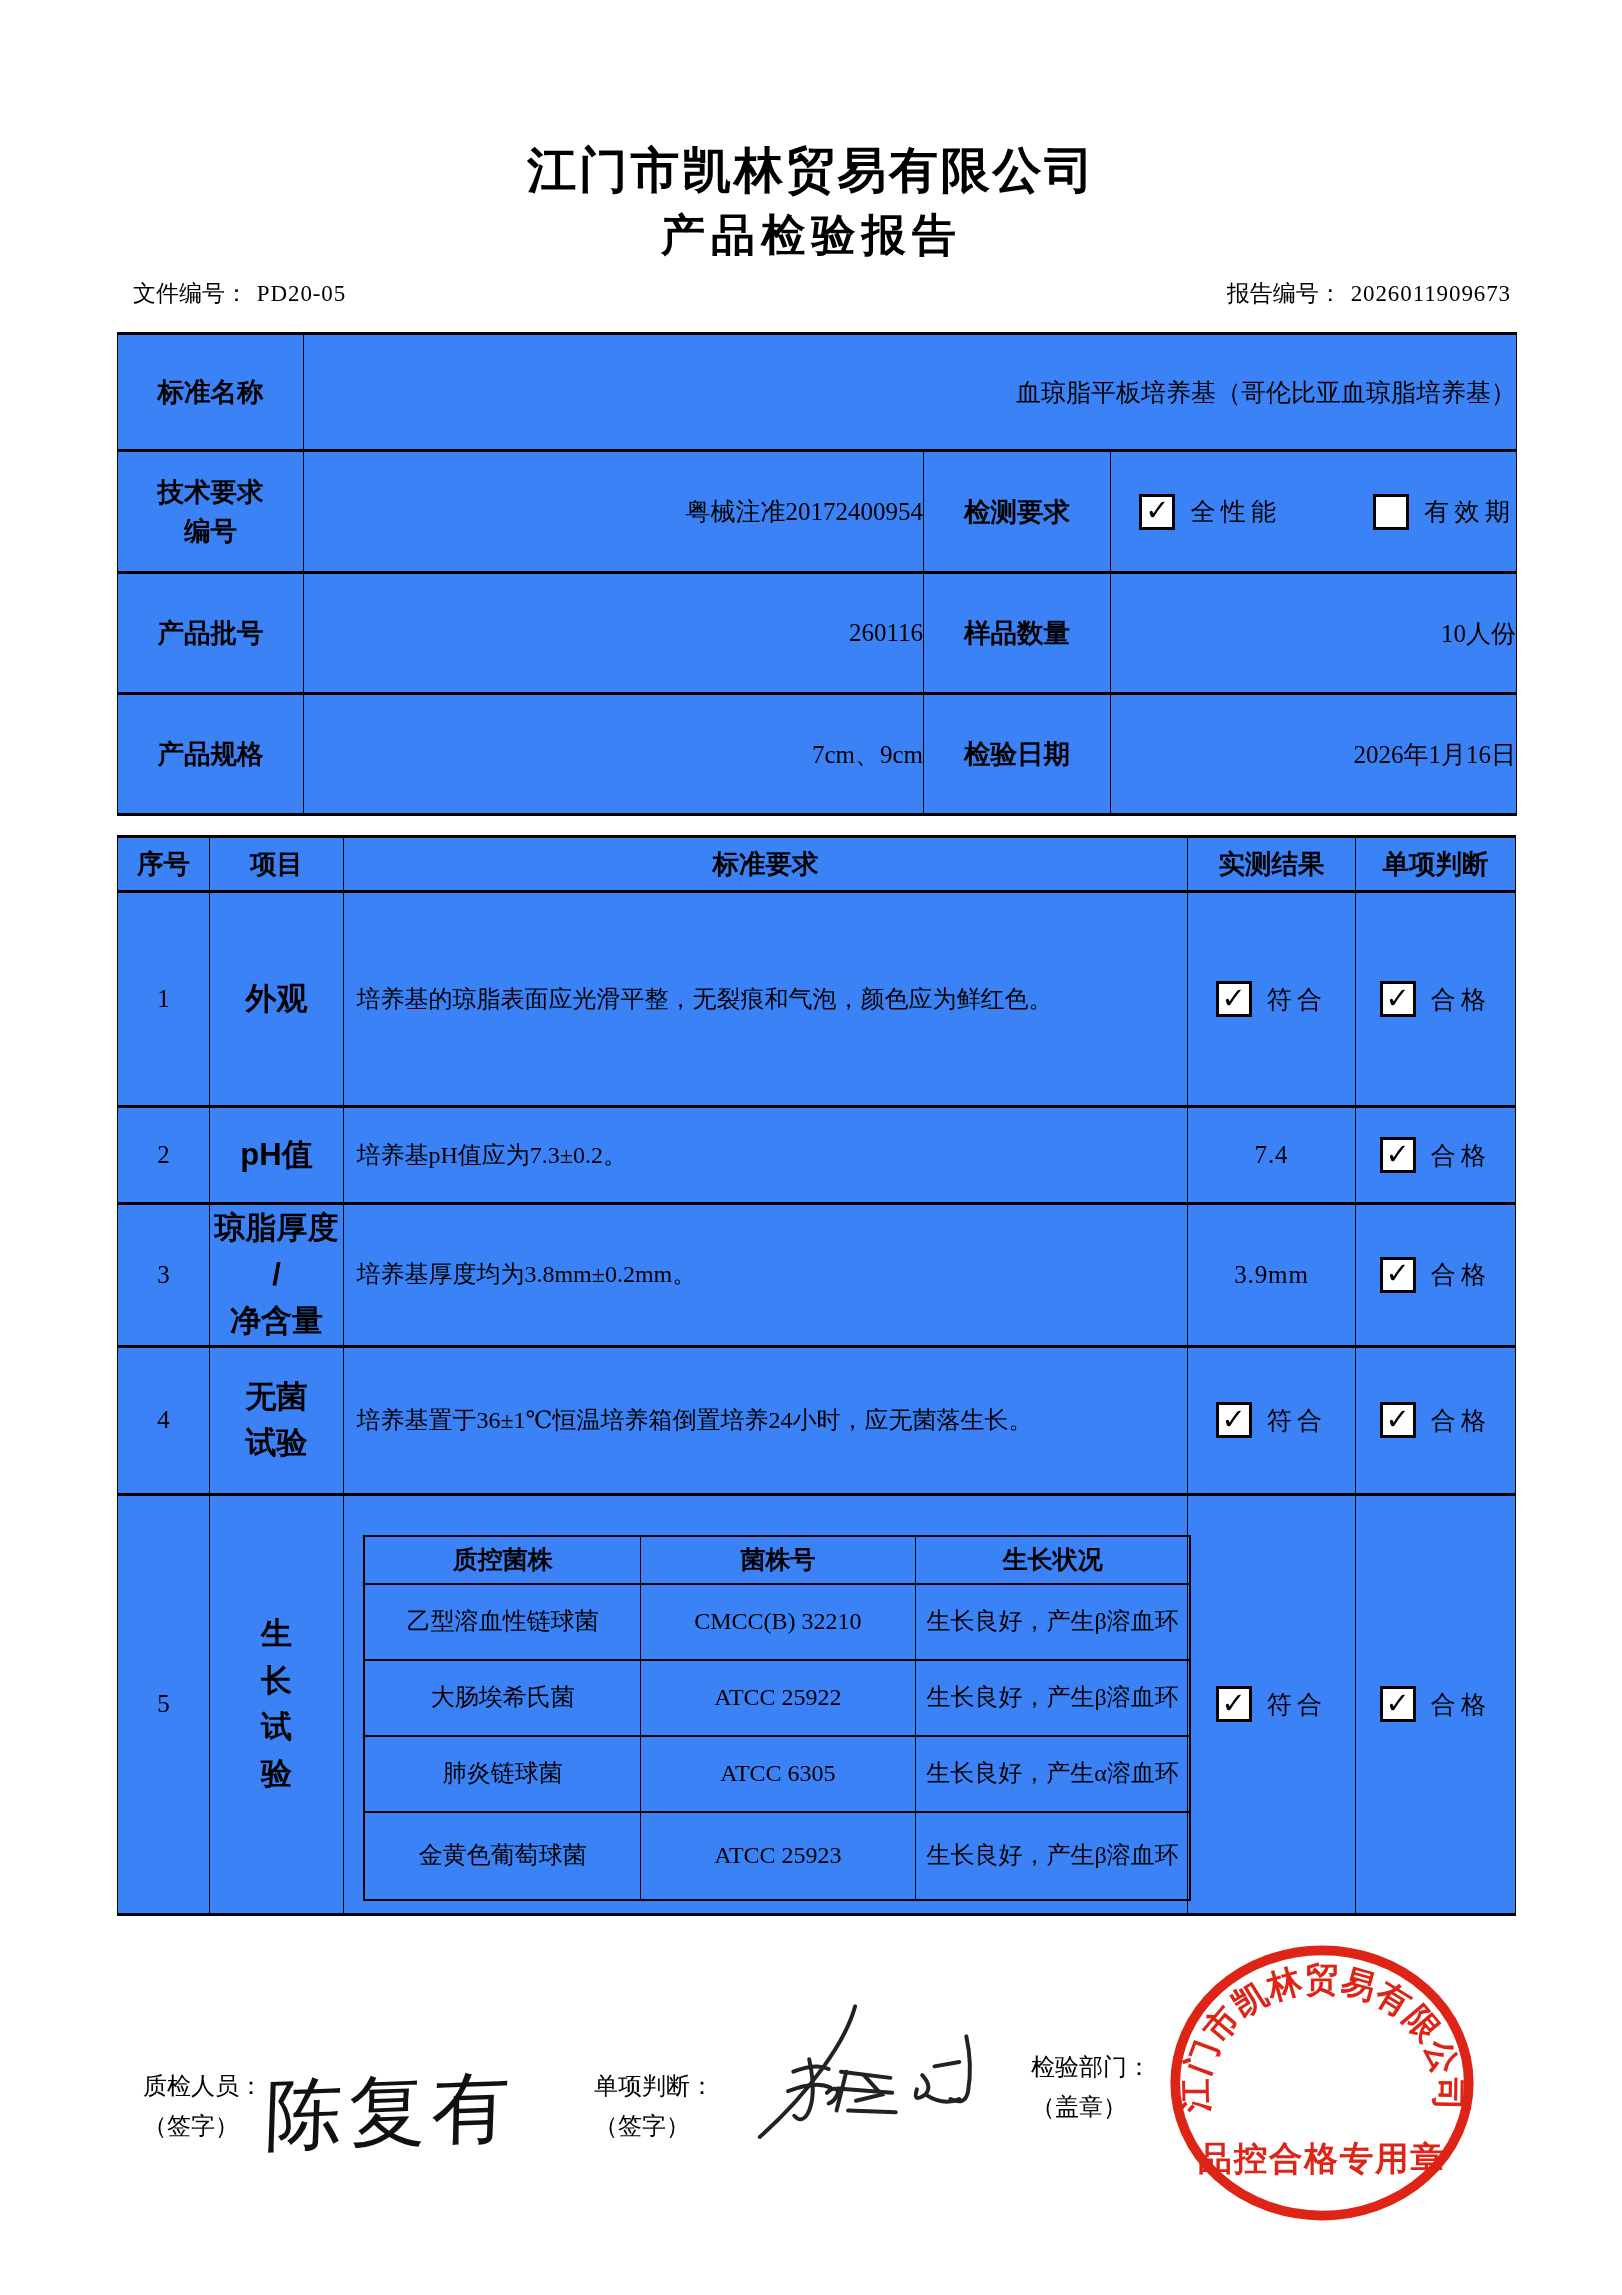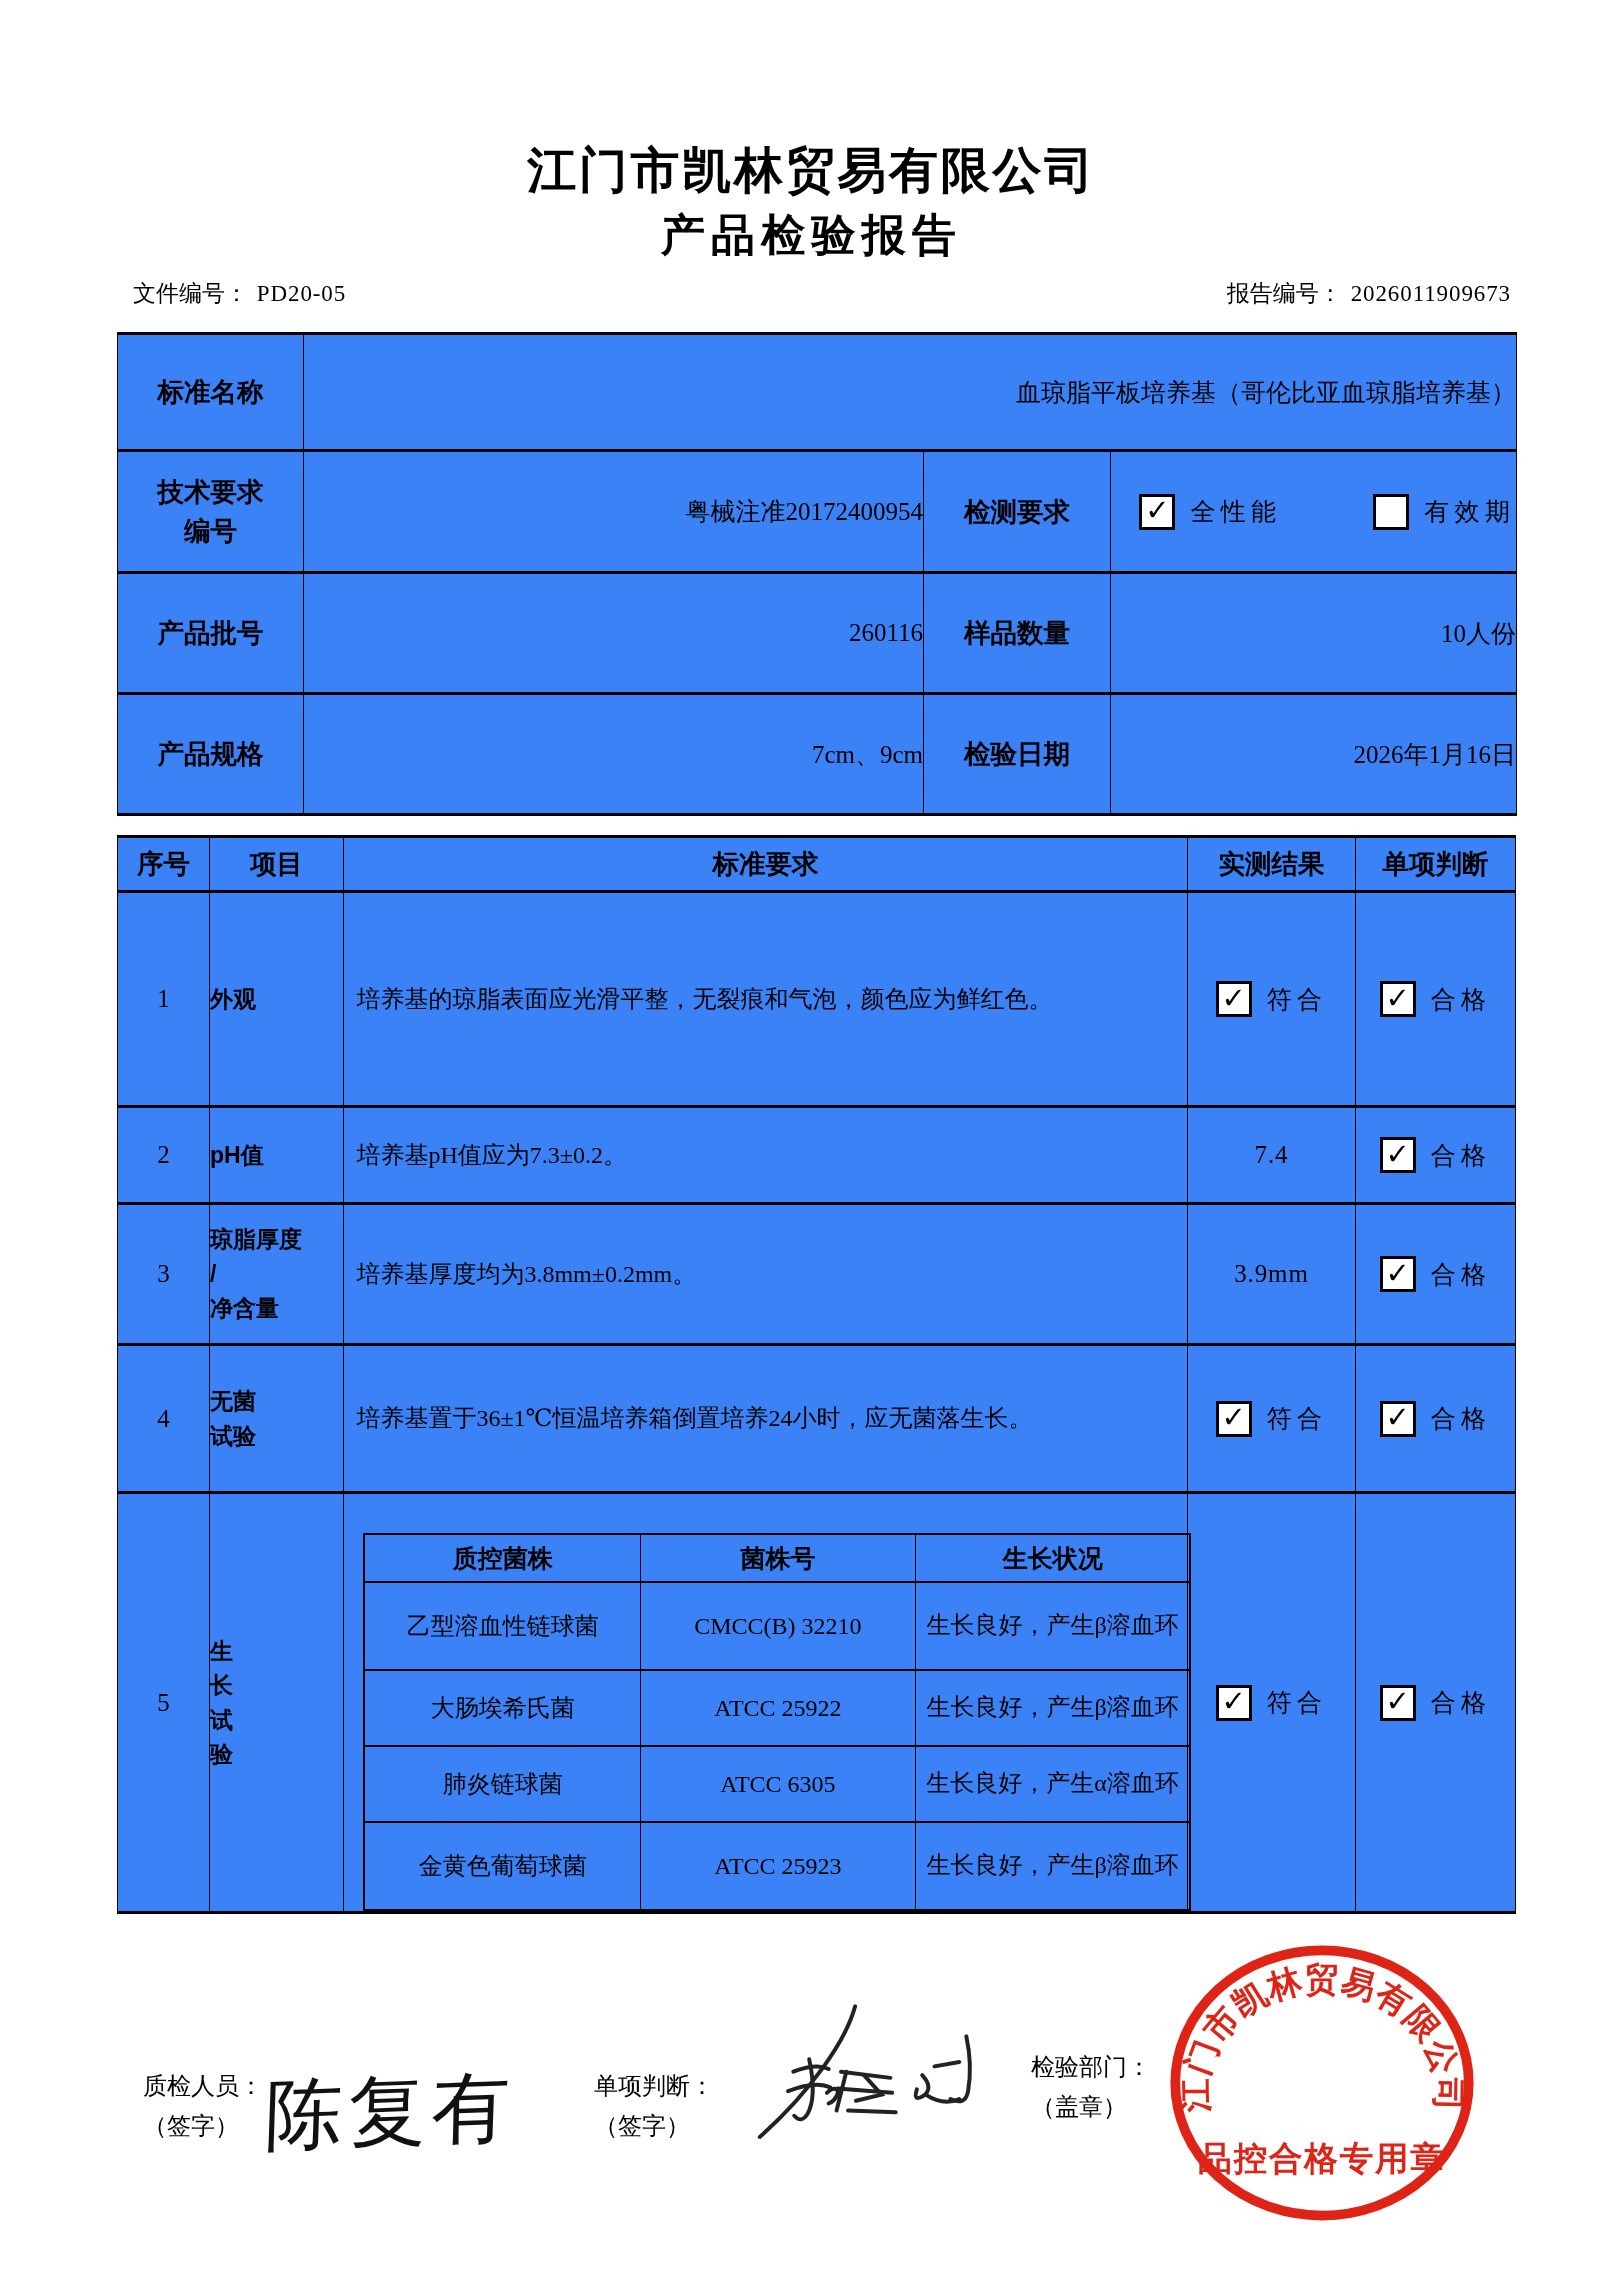--- a/index.html
+++ b/index.html
@@ -26,21 +26,21 @@
 
   .t1 { top:332px; width:1399px; }
   .t1 .lbl { text-align:center; font-size:26.5px; }
   .t1 .val { font-size:25px; text-align:right; padding-left:16px; }
   .wrap4 { display:inline-block; width:117px; text-align:center; line-height:1.45; }
   .opts { display:flex; align-items:center; gap:92px; padding-left:12.4px; }
 
   .t2 { top:835px; width:1399px; }
   .t2 .th { text-align:center; font-size:26.5px; height:55px; }
   .t2 .no { text-align:center; font-size:25px; }
-  .t2 .item { font-size:23px; }
+  .t2 .item { text-align:center; font-size:31px; }
   .t2 .item .line { line-height:1.5; }
   .t2 .req { font-size:24px; padding:0 12.4px; line-height:1.7; text-align:left; }
   .t2 .res, .t2 .jud { text-align:center; }
   .res-text { font-size:25px; letter-spacing:0.9px; }
 
   .cb { display:inline-flex; align-items:center; gap:15px; }
   .box { width:36px; height:36px; border:3.5px solid #000; flex:none;
     display:inline-flex; align-items:center; justify-content:center; background:#fff; }
   .tick { font-size:29px; font-weight:bold; line-height:1;
     font-family:"DejaVu Sans","Liberation Sans",sans-serif; transform:translateY(-0.9px); }
@@ -246,21 +246,21 @@
               <col style="width:276px">
               <col style="width:275px">
               <col style="width:275px">
             </colgroup>
         <tbody>
               <tr class="gh" style="height:48px">
           <td class="hei">质控菌株</td>
           <td class="hei">菌株号</td>
           <td class="hei">生长状况</td>
         </tr>
-        <tr style="height:88px">
+        <tr style="height:76px">
           <td>乙型溶血性链球菌</td>
           <td>CMCC(B) 32210</td>
           <td class="growth">生长良好，产生β溶血环</td>
         </tr>
         <tr style="height:76px">
           <td>大肠埃希氏菌</td>
           <td>ATCC 25922</td>
           <td class="growth">生长良好，产生β溶血环</td>
         </tr>
         <tr style="height:76px">

